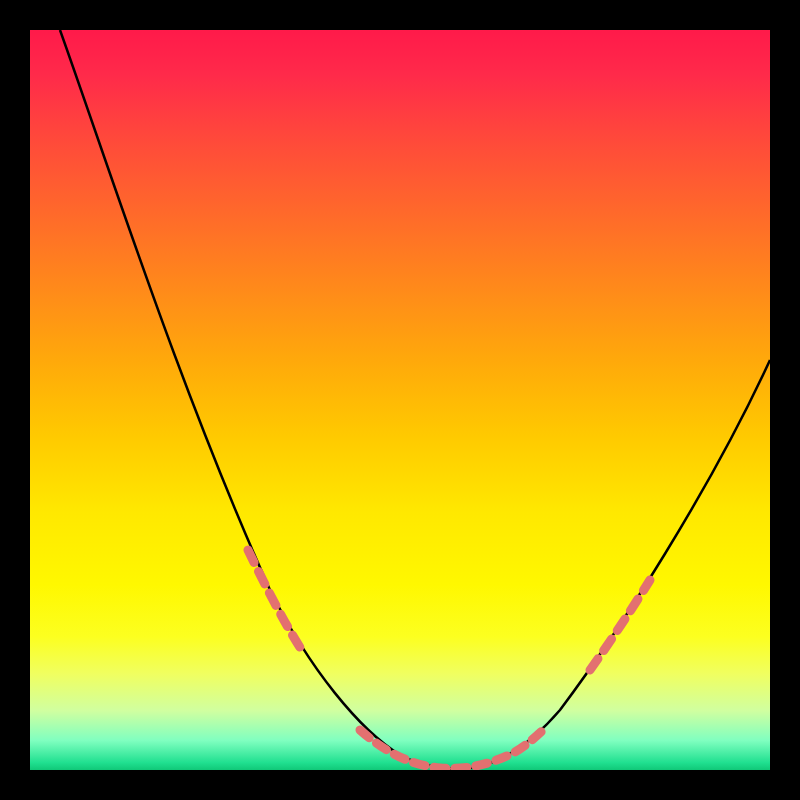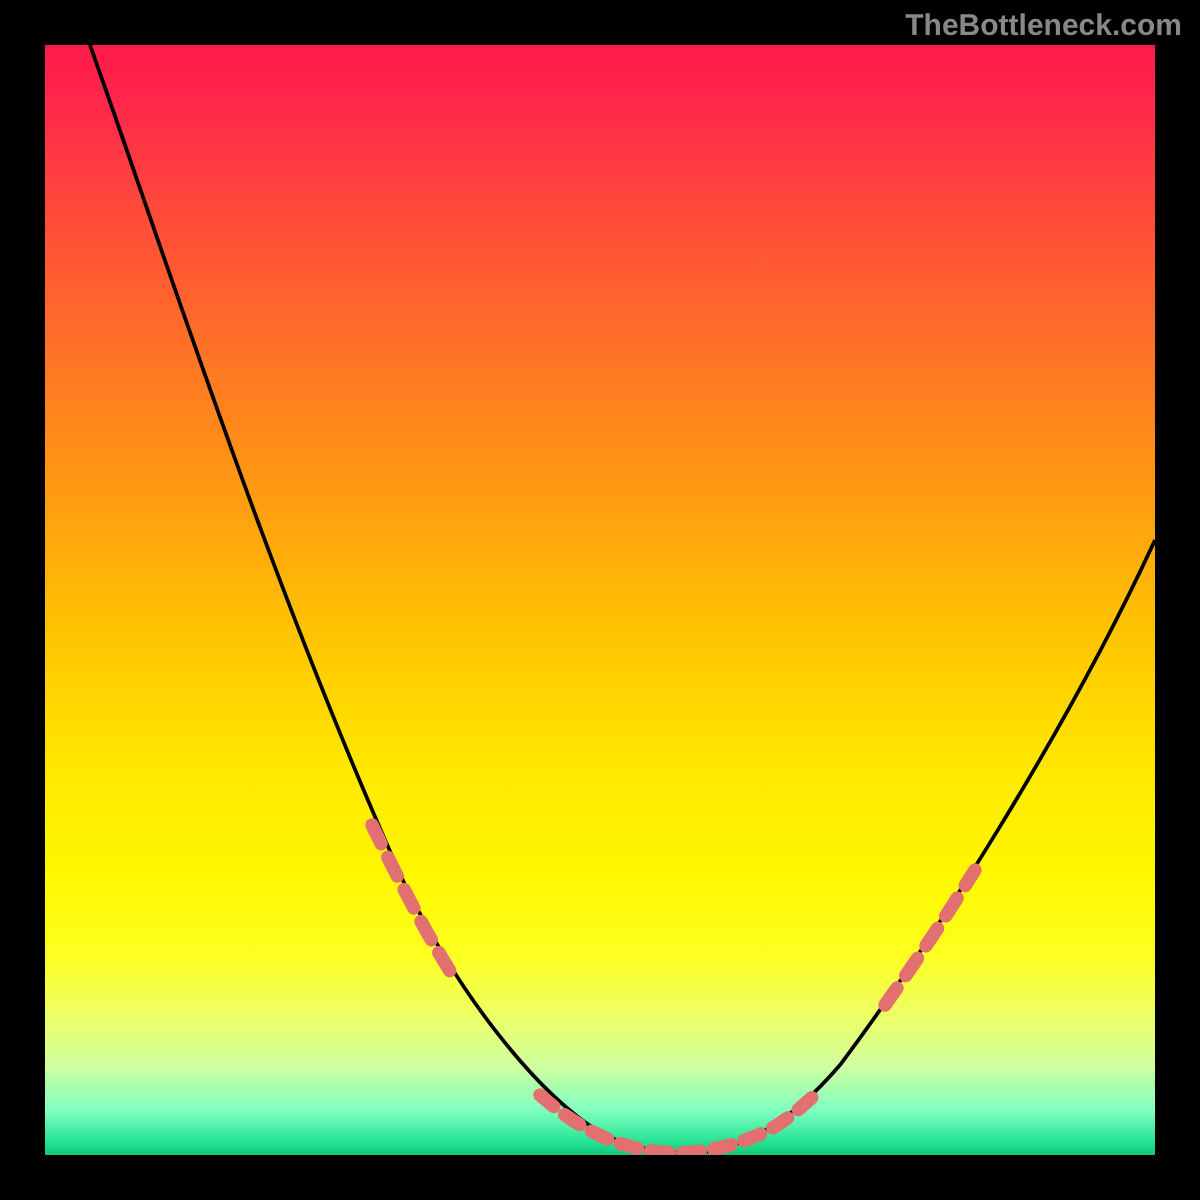--- a/index.html
+++ b/index.html
@@ -63,21 +63,20 @@
     left: 0;
     top: 0;
     width: 100%;
     height: 100%;
   }
 </style>
 </head>
 <body>
 
 <div class="chart-container">
-  <div class="watermark">TheBottleneck.com</div>
 
   <div class="plot-area">
     <div class="gradient-bg"></div>
 
     <svg class="curve" viewBox="0 0 740 740" preserveAspectRatio="none">
 
       <path d="M 30 0
                C 80 140, 150 360, 240 560
                C 280 640, 330 700, 370 725
                C 395 738, 420 740, 440 738

